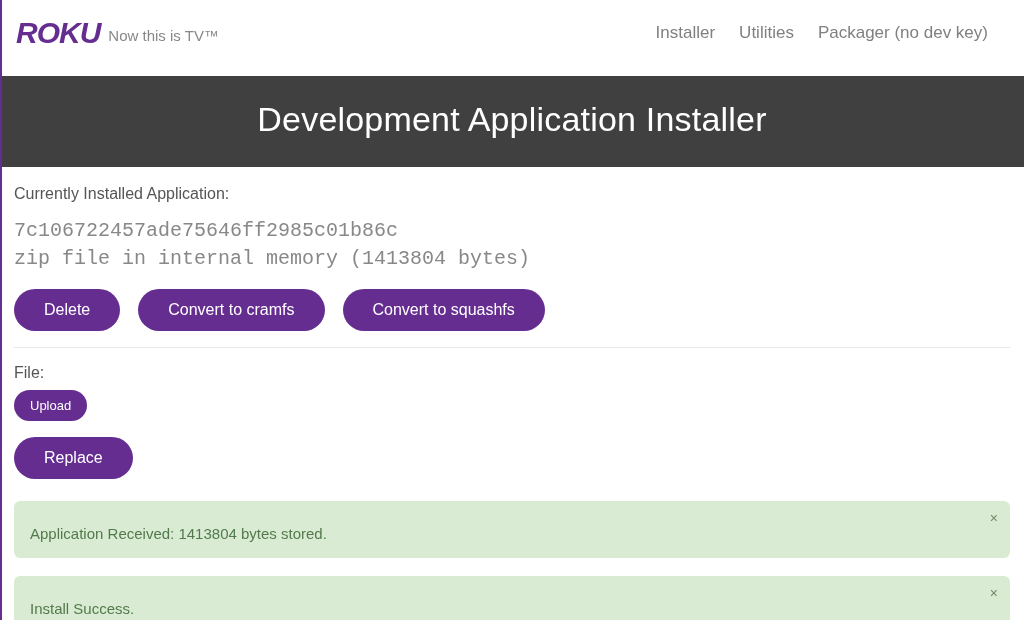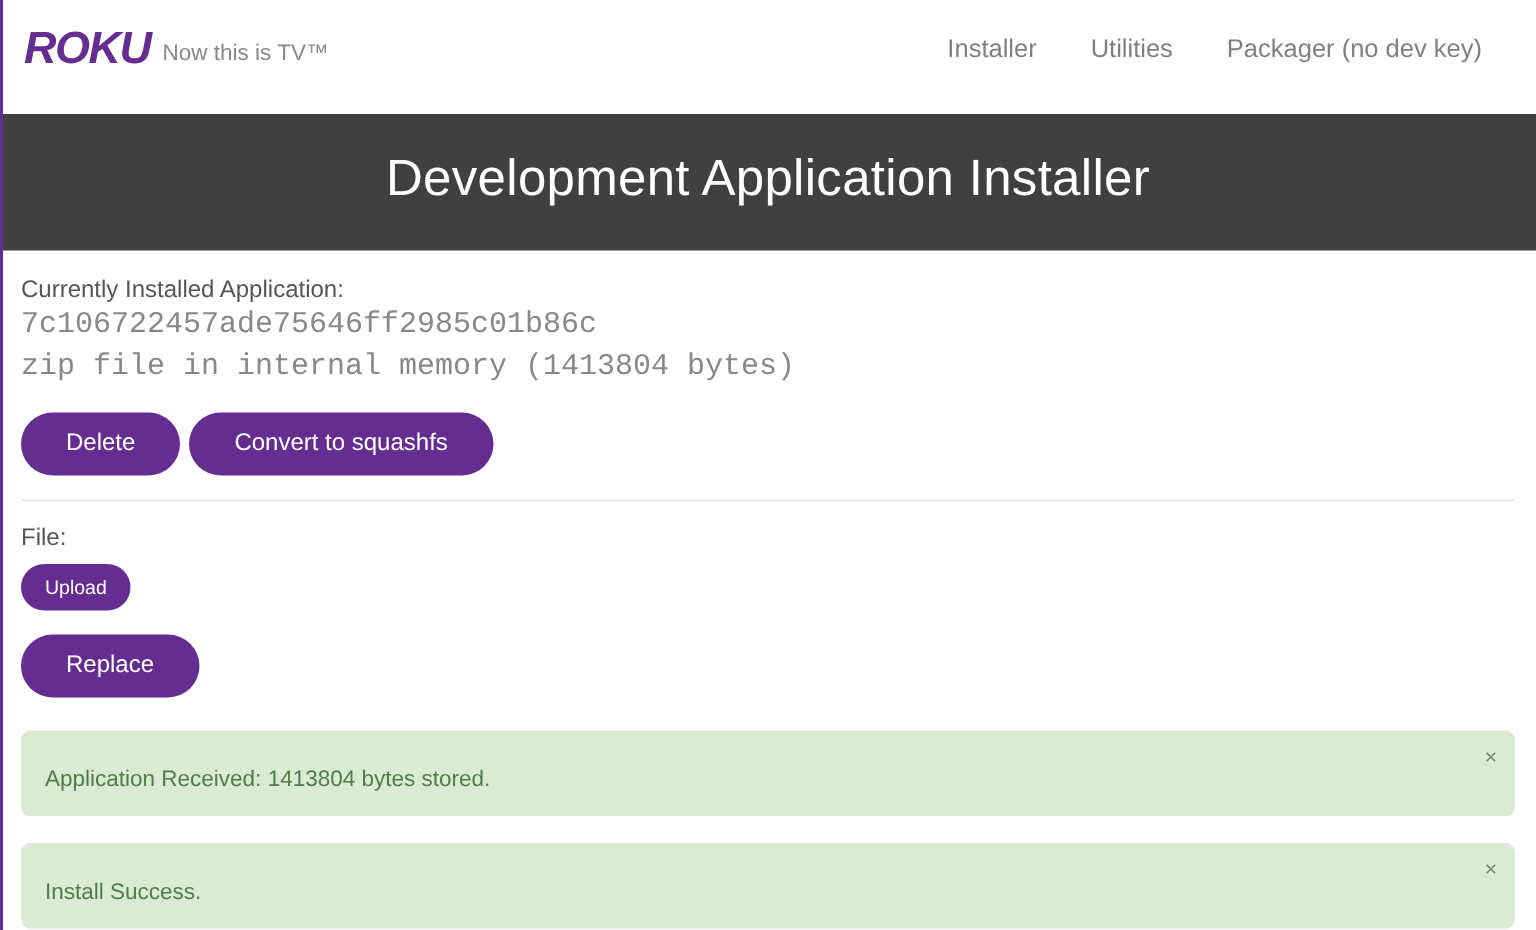--- a/index.html
+++ b/index.html
@@ -29,46 +29,46 @@
       color: #662d91;
       text-transform: uppercase;
       line-height: 1;
     }
     .brand-tag {
       color: #888;
       font-size: 15px;
       position: relative;
       top: -2px;
     }
-    .top-nav { display: flex; gap: 36px; }
+    .top-nav { display: flex; gap: 24px; }
     .top-nav a {
       color: #808080;
       text-decoration: none;
       font-size: 17px;
     }
     .banner {
       background: #404040;
       color: #fff;
       text-align: center;
       font-size: 34px;
       font-weight: 300;
       padding: 24px 8px 28px 8px;
       letter-spacing: 0.2px;
     }
     .content { padding: 18px 14px 0 14px; }
-    .section-label { color: #555; font-size: 16px; }
+    .section-label { color: #555; font-size: 16px; margin-bottom: 14px; }
     .mono-block {
       font-family: "Courier New", Courier, monospace;
       color: #888;
       font-size: 20px;
       line-height: 1.4;
       white-space: pre;
       margin-bottom: 16px;
     }
-    .btn-row { display: flex; gap: 6px; margin-bottom: 16px; }
+    .btn-row { display: flex; gap: 18px; margin-bottom: 16px; }
     .btn {
       background: #662d91;
       color: #fff;
       border: none;
       border-radius: 999px;
       font-size: 16px;
       padding: 12px 30px;
       cursor: pointer;
       font-family: inherit;
     }
@@ -121,20 +121,21 @@
 
 <main class="content">
 
   <div class="section-label">Currently Installed Application:</div>
 
   <div class="mono-block"><span>7c106722457ade75646ff2985c01b86c</span>
 <span>zip file in internal memory (1413804 bytes)</span></div>
 
   <div class="btn-row">
     <button class="btn">Delete</button>
+    <button class="btn">Convert to cramfs</button>
     <button class="btn">Convert to squashfs</button>
   </div>
 
   <div class="hr"></div>
 
   <div class="file-block">
     <div class="file-label">File:</div>
     <button class="btn small">Upload</button>
   </div>
 

